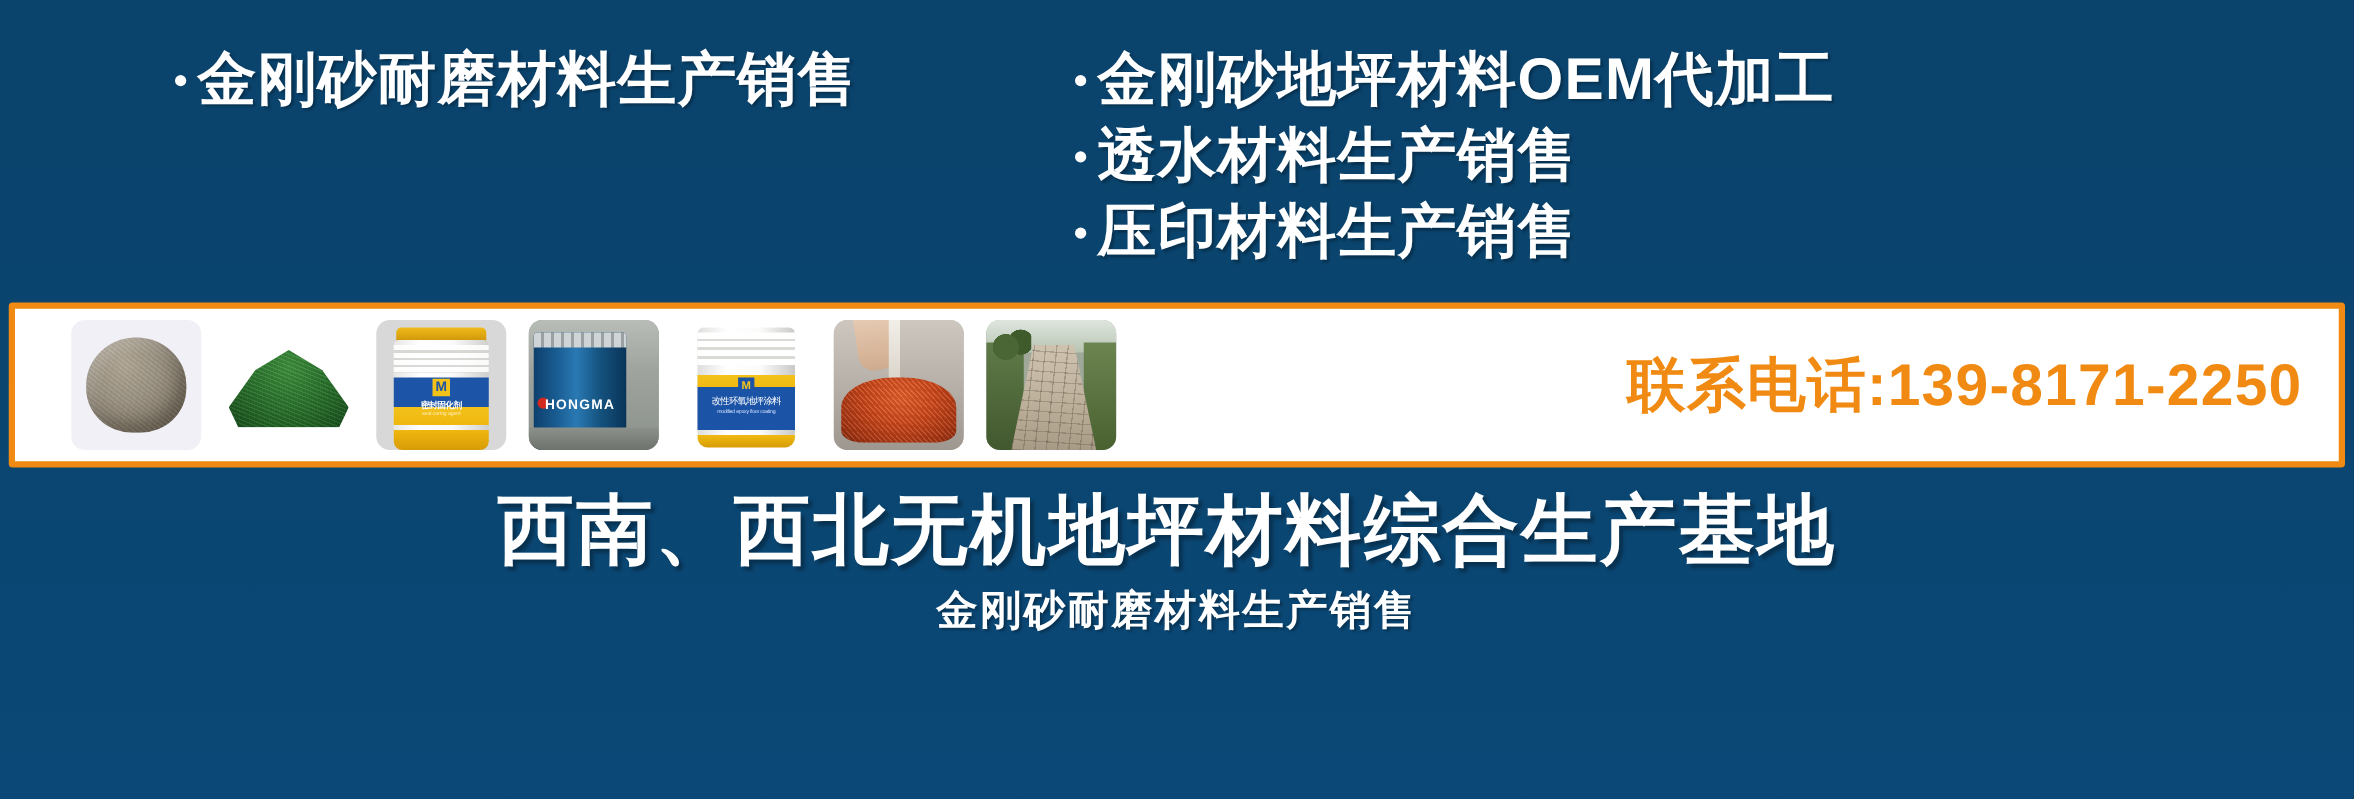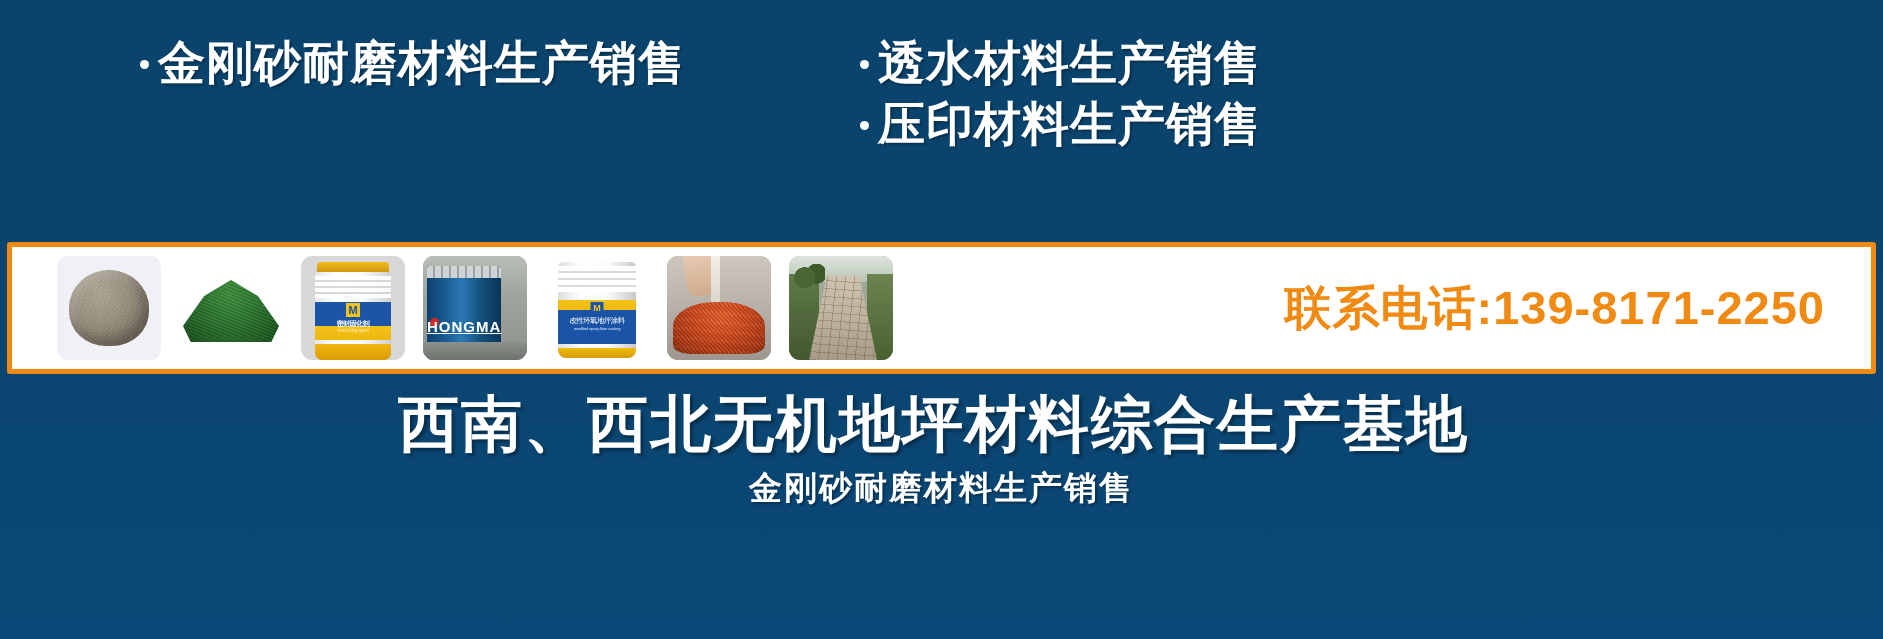--- a/index.html
+++ b/index.html
@@ -135,21 +135,21 @@
     background:linear-gradient(90deg,#0e3f6d 0%,#1a5e93 26%,#2a79b4 46%,#14527e 72%,#0a3459 100%);
     border-radius:3px;
   }
   .t-drum .clamp {
     position:absolute; left:4px; top:10px; width:74px; height:12px;
     background:repeating-linear-gradient(90deg,#cfd4d6 0 6px,#9aa1a4 6px 8px);
     border-radius:3px 3px 0 0;
   }
   .t-drum .brand {
     position:absolute; left:4px; top:62px; width:74px; text-align:center;
-    color:#ffffff; font-size:15px; font-weight:bold; letter-spacing:1px;text-decoration:underline;
+    color:#ffffff; font-size:11px; font-weight:bold; letter-spacing:1px;
   }
   .t-drum .mark {
     position:absolute; left:7px; top:62px; width:9px; height:9px;
     border-radius:50%; background:#d32a20;
   }
   .t-drum .ground {
     position:absolute; left:0; right:0; bottom:0; height:18px;
     background:linear-gradient(180deg,#8d918c,#6e726c);
   }
 
@@ -235,21 +235,21 @@
     clip-path:polygon(26% 0%, 74% 0%, 100% 100%, 0% 100%);
   }
   .t-path .trees {
     position:absolute; left:2px; top:6px; width:34px; height:26px;
     background:radial-gradient(circle at 40% 60%, #4a6634 0 40%, transparent 41%),
                radial-gradient(circle at 75% 45%, #3f5a2b 0 34%, transparent 35%);
   }
 
   
   .phone {
-    margin-left:auto; padding-right:46px;
+    margin-left:auto; padding-right:29px;
     color:#f08a12; font-size:47px; font-weight:bold;
     letter-spacing:1px; white-space:nowrap;
     font-family:"Liberation Sans","DejaVu Sans",sans-serif;
   }
 
   
   .headline {
     position:absolute; left:0; right:16px; top:384px;
     text-align:center; color:#ffffff;
     font-size:61px; font-weight:bold; letter-spacing:2px;
@@ -273,20 +273,24 @@
   <div class="features">
 
     <div class="col col-left">
       <div class="feat">
         <span class="dot"></span>
         <span>金刚砂耐磨材料生产销售</span>
       </div>
     </div>
 
     <div class="col col-right">
+      <div class="feat">
+        <span class="dot"></span>
+        <span>金刚砂地坪材料OEM代加工</span>
+      </div>
       <div class="feat">
         <span class="dot"></span>
         <span>透水材料生产销售</span>
       </div>
       <div class="feat">
         <span class="dot"></span>
         <span>压印材料生产销售</span>
       </div>
     </div>
   </div>

